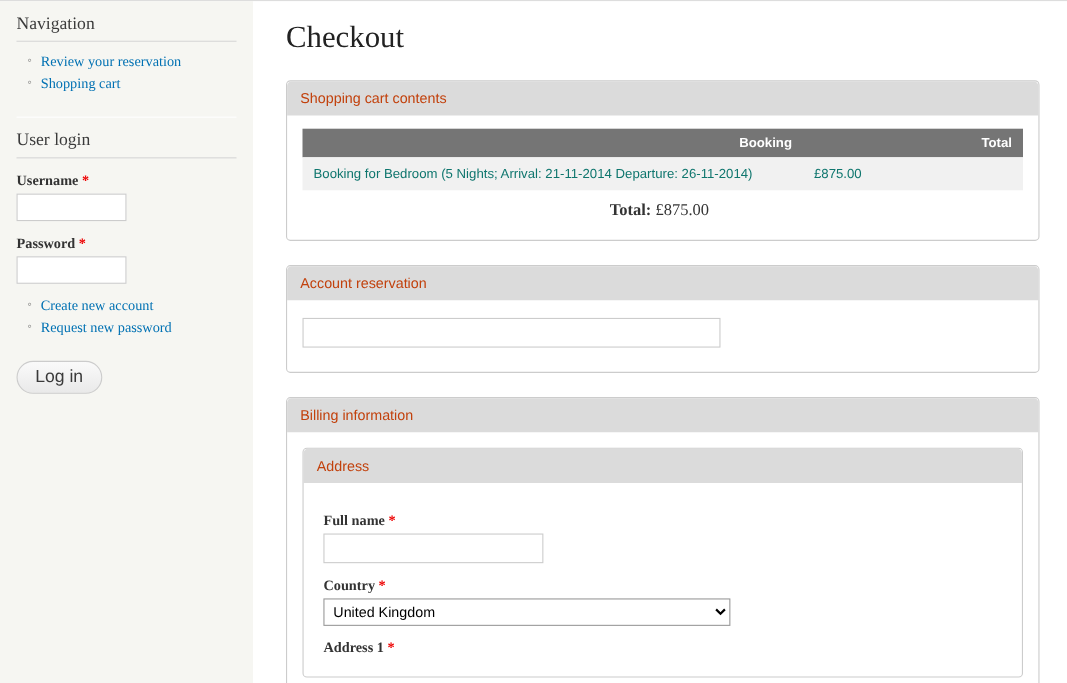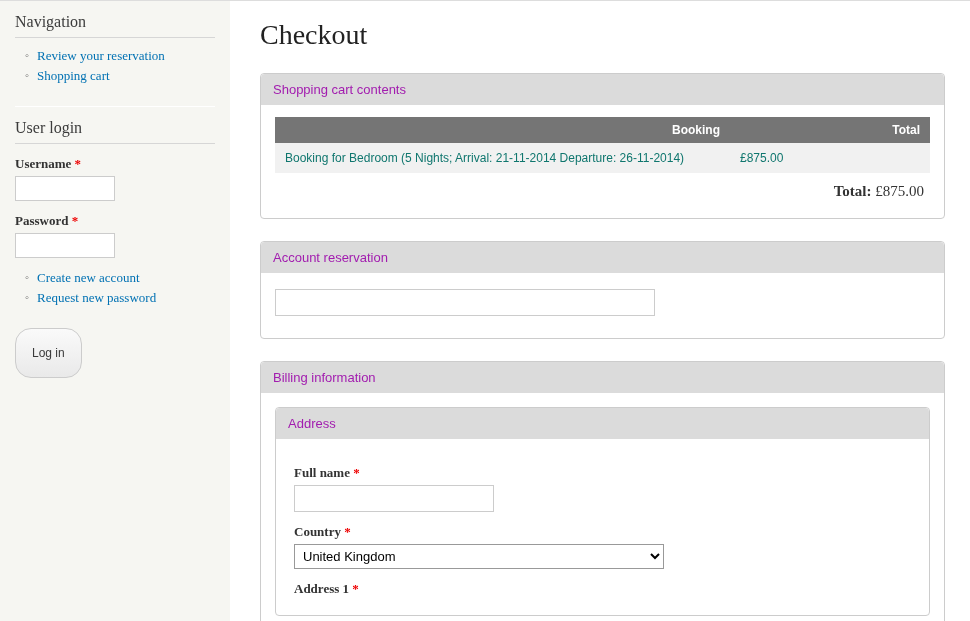--- a/index.html
+++ b/index.html
@@ -65,22 +65,22 @@
   .required { color: #e00; }
   .form-text {
     width: 100px;
     padding: 4px;
     border: 1px solid #ccc;
     font-size: 13px;
     background:#fff;
   }
   .btn {
     font-family: "Lucida Grande", Verdana, sans-serif;
-    font-size: 12px;
-    padding: 17px 16px;
+    font-size: 16px;
+    padding: 5px 16px;
     background: linear-gradient(#fafafa, #e9e9e9);
     border: 1px solid #ccc;
     border-radius: 16px;
     cursor: pointer;
     color:#3a3a3a;
     text-align:right;
   }
   .main {
     flex: 1;
     padding: 10px 25px 0 0;
@@ -92,21 +92,21 @@
     color: #222;
   }
   .panel {
     border: 1px solid #cccccc;
     border-radius: 4px;
     margin-bottom: 22px;
     background:#fff;
   }
   .panel-head {
     background: #dbdbdb;
-    color: #a21caf;
+    color: #c2410c;
     font-family: Verdana, Arial, sans-serif;
     font-size: 13px;
     padding: 8px 12px;
     border-radius: 4px 4px 0 0;
   }
   .panel-body { padding: 12px 14px; }
   table.cart {
     width: 100%;
     border-collapse: collapse;
     font-family: Verdana, Arial, sans-serif;
@@ -118,21 +118,21 @@
     text-align: right;
     font-weight: bold;
     padding: 6px 10px;
   }
   table.cart td {
     background: #f1f1f1;
     color: #0f766e;
     padding: 8px 10px;
   }
   .total-line {
-    text-align: right;
+    text-align: center;
     font-size: 15px;
     padding: 10px 6px 6px 0;
   }
   .total-line b { font-weight: bold; }
   .wide-text {
     width: 380px;
     padding: 5px;
     border: 1px solid #ccc;
     font-size: 13px;
     background:#fff;

